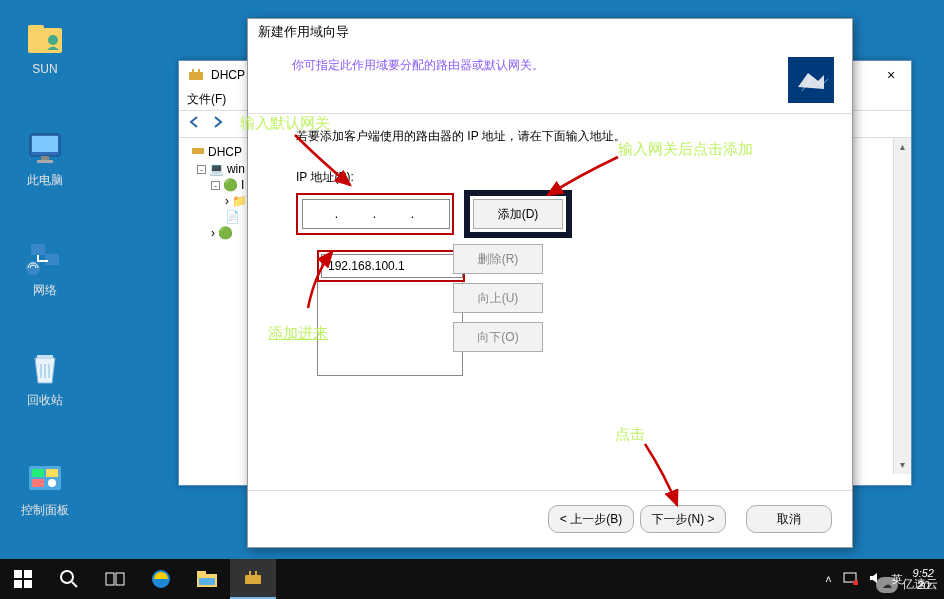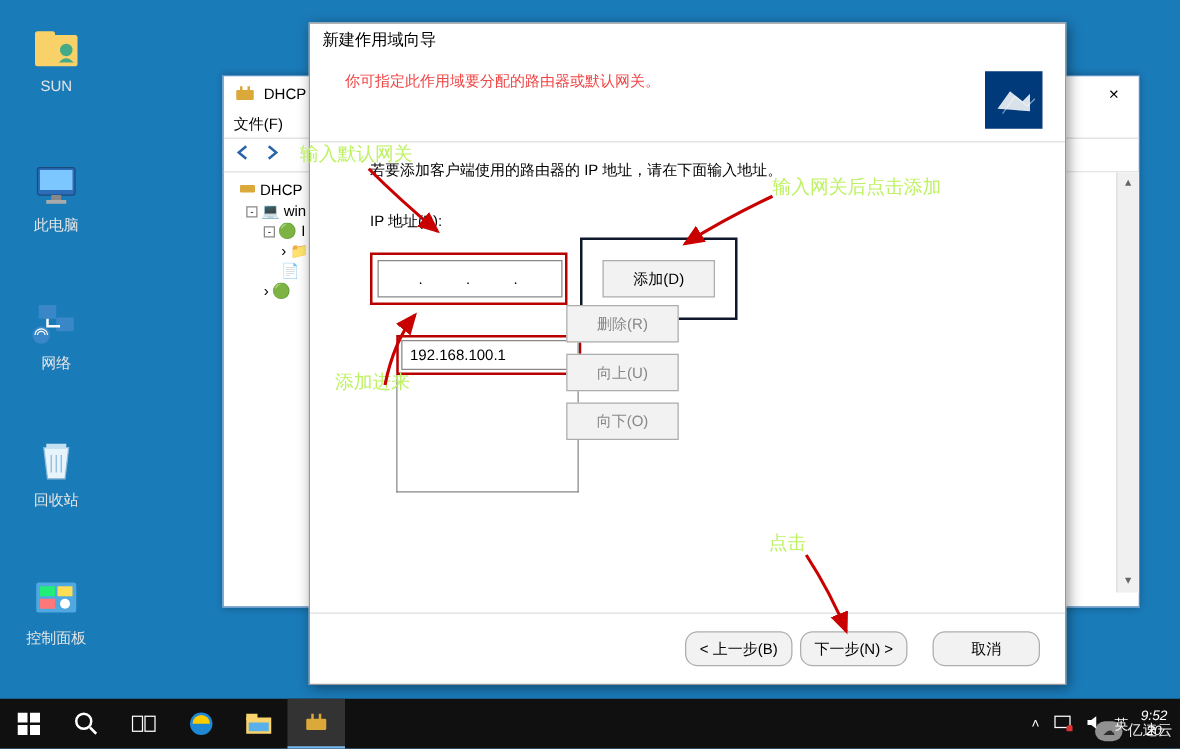--- a/index.html
+++ b/index.html
@@ -28,31 +28,31 @@
     .mmc-scroll { position:absolute; right:0; top:0; bottom:0; width:18px; background:#f0f0f0; border-left:1px solid #ddd; }
     .mmc-scroll .up, .mmc-scroll .dn { height:18px; text-align:center; font-size:10px; color:#666; line-height:18px; }
     .mmc-scroll .dn { position:absolute; bottom:0; left:0; right:0; }
     
     
     .wizard { position: absolute; left: 247px; top: 18px; width: 606px; height: 530px; background: #fff; border: 1px solid #999; box-shadow: 2px 2px 10px rgba(0,0,0,.4); }
     .wiz-title { height: 26px; padding: 4px 10px; font-size: 13px; }
     .wiz-header { display: flex; padding: 12px 18px 10px; border-bottom: 1px solid #ddd; }
     .wiz-header-text { flex: 1; font-size: 12px; }
     .wiz-header-text .h1 { font-weight: bold; margin-bottom: 4px; font-size: 12px; }
-    .wiz-header-text .h2 { margin-left: 10px; color: #ef4444; }
+    .wiz-header-text .h2 { margin-left: 26px; color: #8b5cf6; }
     .wiz-banner { width: 46px; height: 46px; background: #013a7a; display: flex; align-items: center; justify-content: center; }
     .wiz-body { padding: 14px 40px; font-size: 12px; }
     .wiz-instruct { margin-left: 8px; }
     .ip-block { margin-top: 24px; margin-left: 8px; }
     .ip-block .lbl { font-size: 12px; margin-bottom: 4px; }
     .ip-row { display: flex; align-items: center; gap: 10px; }
     .ip-input-wrap { border: 2px solid #b80000; padding: 4px; width: 158px; }
     .ip-input { width: 148px; height: 30px; border: 1px solid #888; font-size: 12px; text-align: center; letter-spacing: 3px; background:#fff; }
     .btn { width: 90px; height: 30px; background: #f2f2f2; border: 1px solid #adadad; font-size: 12px; cursor: pointer; }
-    .add-wrap { border: 2px solid #0f172a; padding: 16px; }
+    .add-wrap { border: 6px solid #0f172a; padding: 3px; }
     .list-wrap { border: 2px solid #b80000; padding: 2px; margin-top: 12px; width: 148px;}
     .list-input { width: 142px; height: 24px; border: 1px solid #888; padding: 2px 6px; font-size: 12px; }
     .list-box { width: 146px; height: 94px; border: 1px solid #888; border-top:none; margin-top:0;}
     .wiz-footer { position: absolute; bottom: 0; left: 0; right: 0; padding: 14px 20px; border-top: 1px solid #ddd; display: flex; justify-content: flex-end; gap: 6px; }
     .wiz-footer .btn { width: 86px; height: 28px; border-radius: 10px; }
     .btn-gap { margin-left: 14px; }
     
     
     .anno { position: absolute; color: #bef264; font-size: 15px; font-weight: 500; pointer-events:none; }
     .arrow { position: absolute; pointer-events:none; }
@@ -233,21 +233,21 @@
   </div>
   <div class="wiz-footer">
     <button class="btn">&lt; 上一步(B)</button>
     <button class="btn">下一步(N) &gt;</button>
     <button class="btn btn-gap">取消</button>
   </div>
 </div>
 
 <div class="anno" style="left:240px; top:114px;">输入默认网关</div>
 <div class="anno" style="left:618px; top:140px;">输入网关后点击添加</div>
-<div class="anno" style="left:268px; top:296px;">添加进来</div>
+<div class="anno" style="left:268px; top:324px;text-decoration:underline;">添加进来</div>
 <div class="anno" style="left:615px; top:425px;">点击</div>
 
 <svg class="arrow" style="left:290px; top:130px;" width="80" height="70">
     <defs>
       <marker id="ah1" markerWidth="8" markerHeight="8" refX="6" refY="3" orient="auto">
         <path d="M0 0 L7 3 L0 6 z" fill="#c90000"></path>
       </marker>
     </defs>
     <path d="M5 5 Q 30 30 60 55" stroke="#c90000" stroke-width="2.5" fill="none" marker-end="url(#ah1)"></path>
   </svg>

